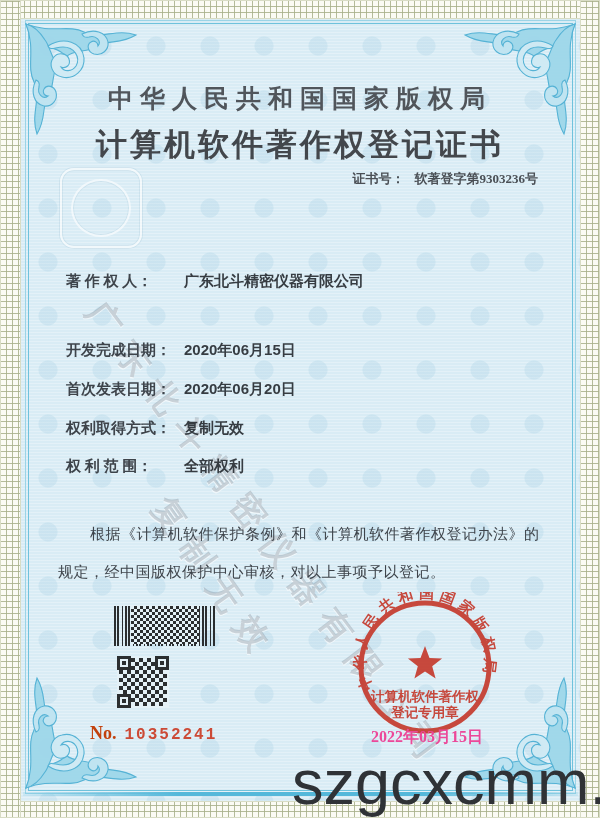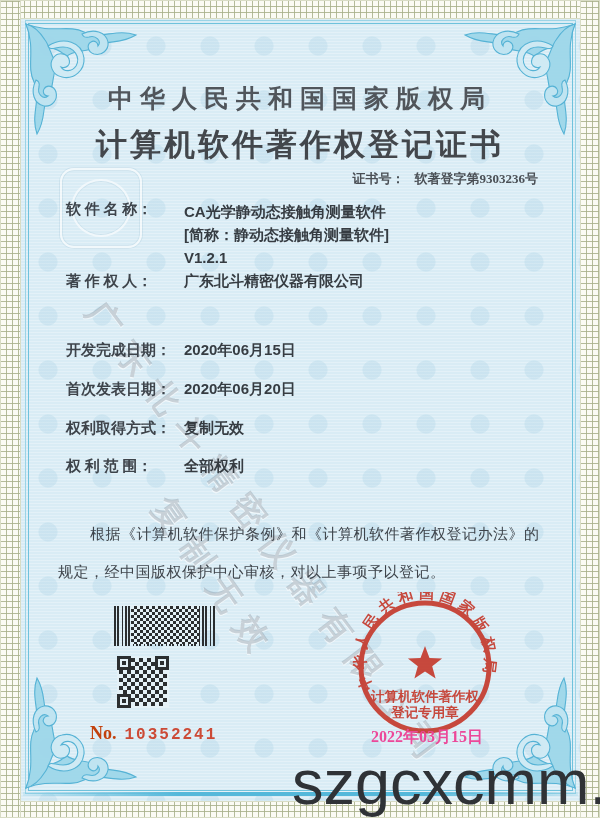--- a/index.html
+++ b/index.html
@@ -189,28 +189,20 @@
 
   <div class="wm wm-company">广东北斗精密仪器有限公司</div>
   <div class="wm wm-notice">复制无效</div>
 
   <div class="authority">中华人民共和国国家版权局</div>
   <div class="title">计算机软件著作权登记证书</div>
   <div class="certno">
     <span>证书号：</span><span class="num">软著登字第9303236号</span>
   </div>
 
-  <div class="row" style="top:200px">
-    <span class="lbl">软 件 名 称：</span>
-    <div class="val">
-      <div>CA光学静动态接触角测量软件</div>
-      <div>[简称：静动态接触角测量软件]</div>
-      <div>V1.2.1</div>
-    </div>
-  </div>
 
   <div class="row" style="top:272px">
     <span class="lbl">著 作 权 人：</span>
     <div class="val">广东北斗精密仪器有限公司</div>
   </div>
 
   <div class="row" style="top:341px">
     <span class="lbl">开发完成日期：</span>
     <div class="val">2020年06月15日</div>
   </div>

